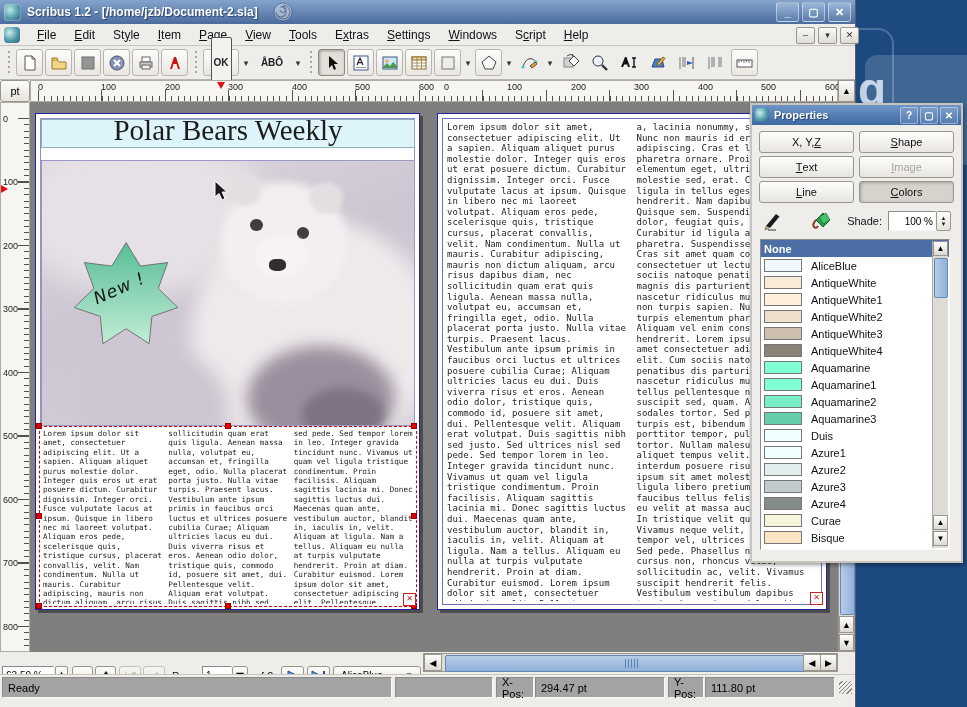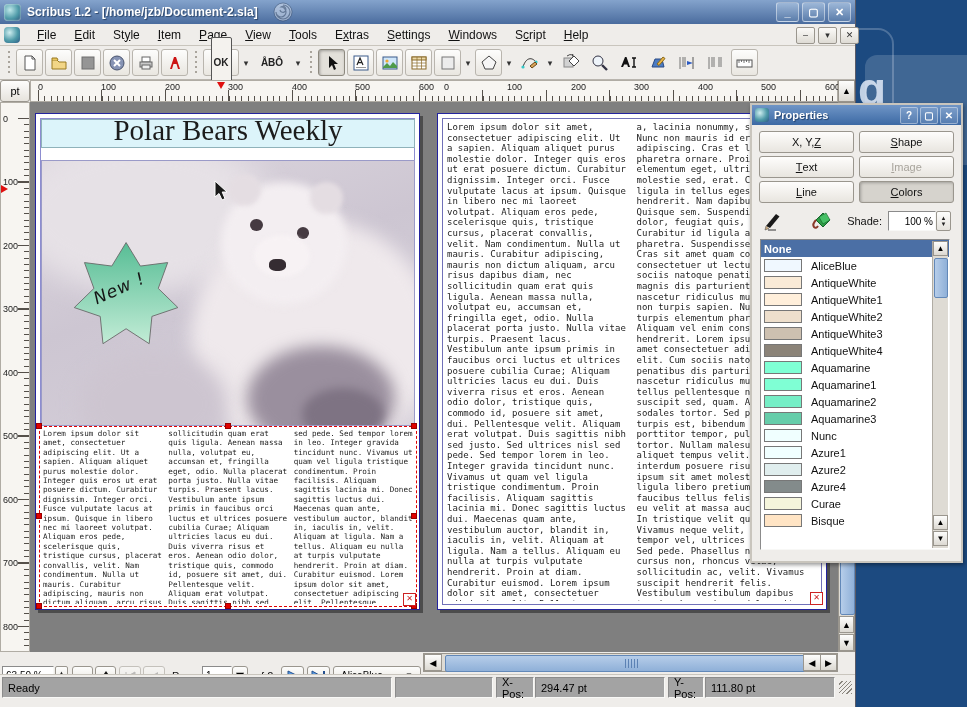--- a/index.html
+++ b/index.html
@@ -569,33 +569,37 @@
       </div>
 
       <div class="color-row">
         <span class="swatch" style="background: rgb(102, 205, 170);"></span>
         <span class="cname">Aquamarine3</span>
       </div>
 
 
       <div class="color-row">
         <span class="swatch" style="background: rgb(240, 255, 255);"></span>
-        <span class="cname">Nunc</span>
+        <span class="cname">Duis</span>
       </div>
 
       <div class="color-row">
         <span class="swatch" style="background: rgb(240, 255, 255);"></span>
         <span class="cname">Azure1</span>
       </div>
 
       <div class="color-row">
         <span class="swatch" style="background: rgb(224, 238, 238);"></span>
         <span class="cname">Azure2</span>
       </div>
 
+      <div class="color-row">
+        <span class="swatch" style="background: rgb(193, 205, 205);"></span>
+        <span class="cname">Azure3</span>
+      </div>
 
       <div class="color-row">
         <span class="swatch" style="background: rgb(131, 139, 139);"></span>
         <span class="cname">Azure4</span>
       </div>
 
       <div class="color-row">
         <span class="swatch" style="background: rgb(245, 245, 220);"></span>
         <span class="cname">Curae</span>
       </div>

